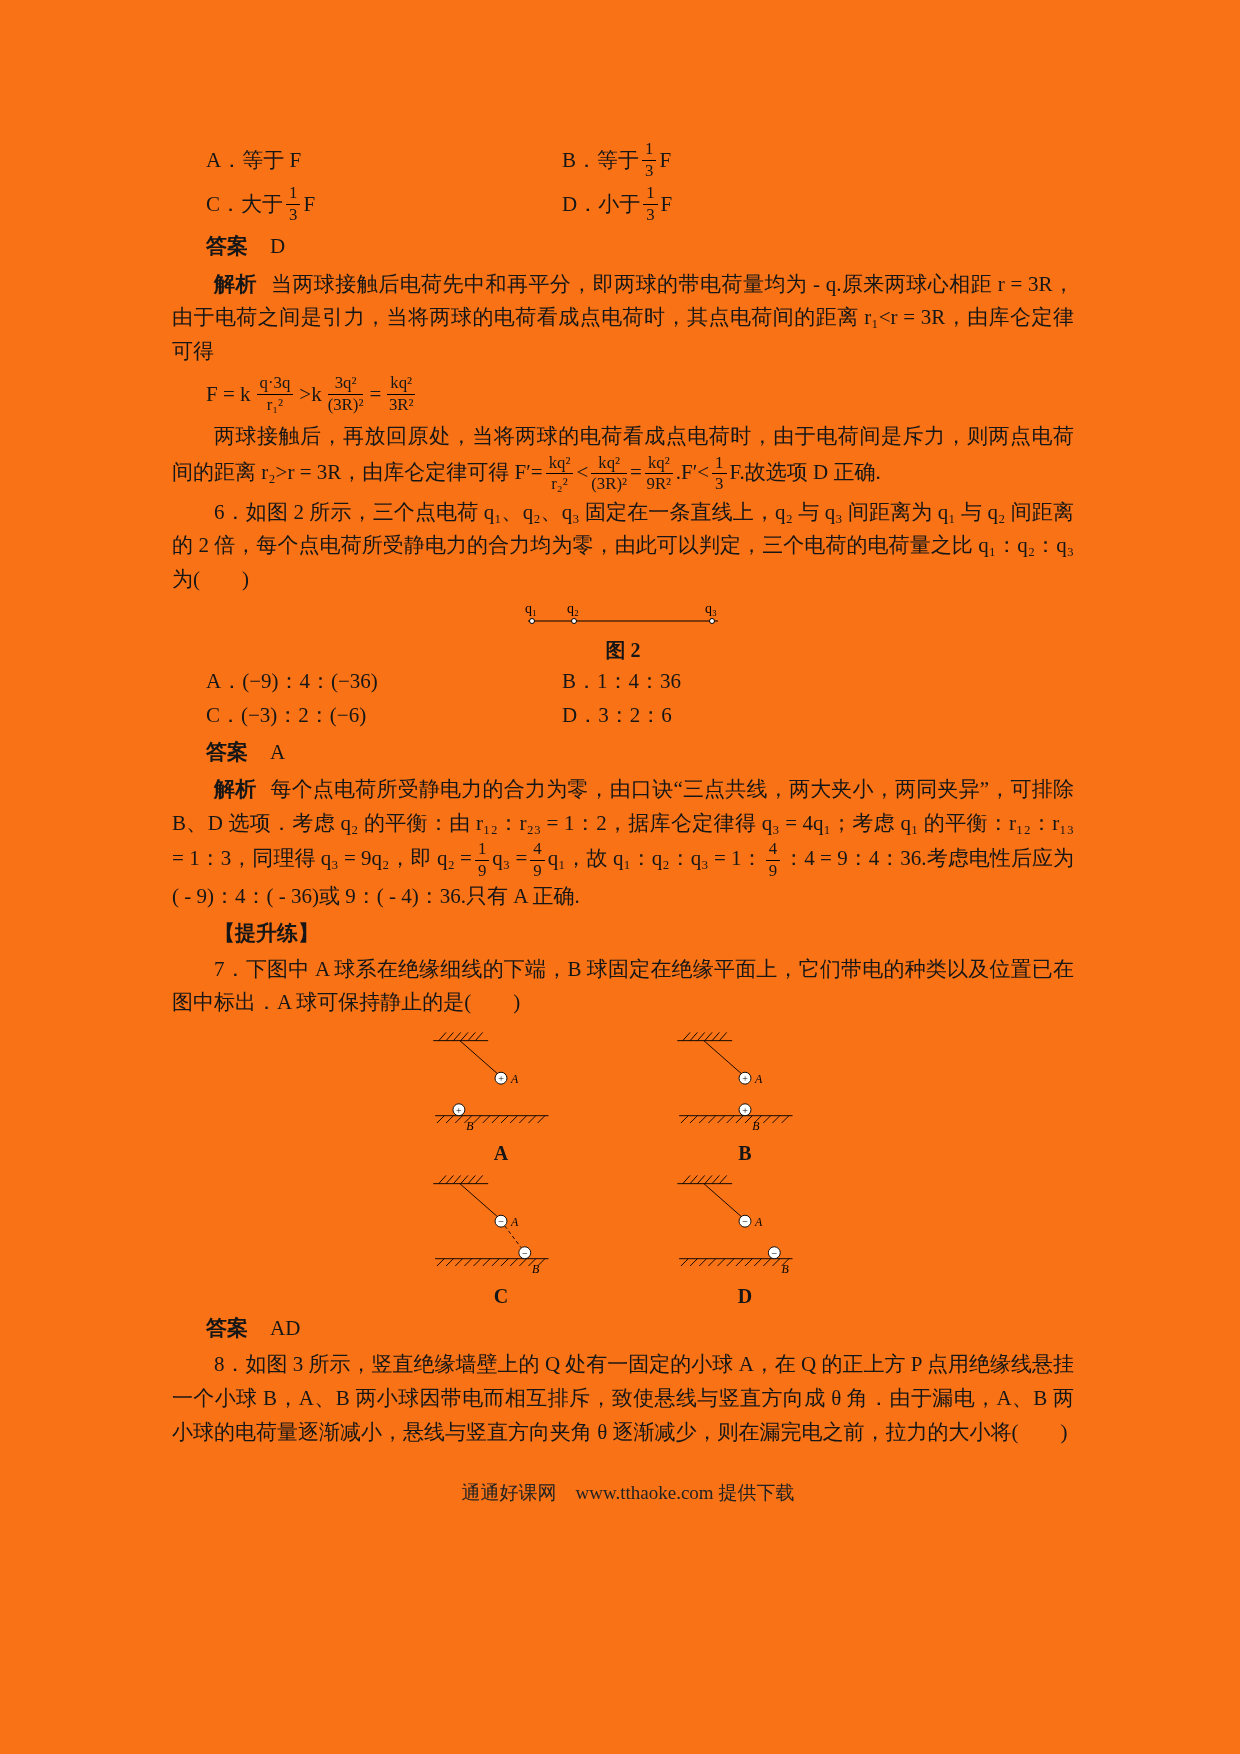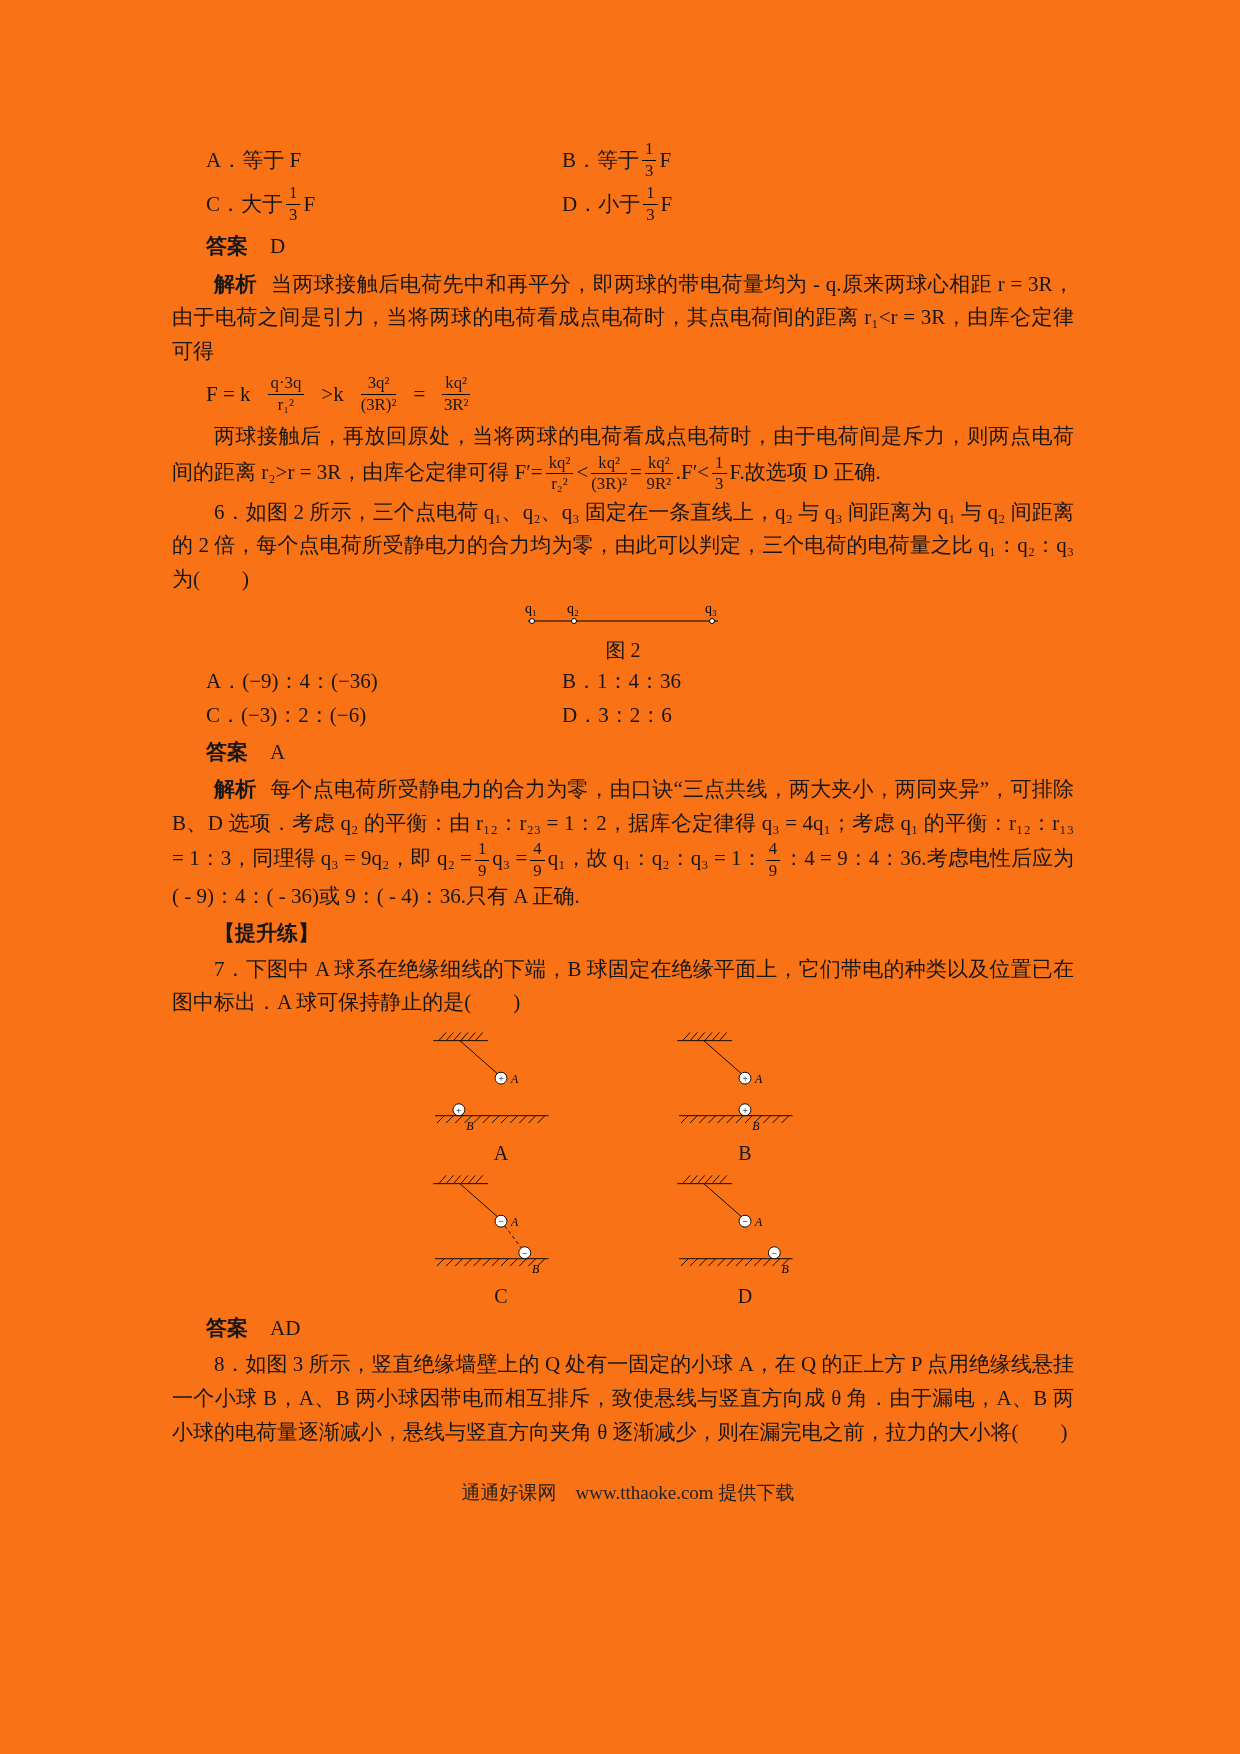--- a/index.html
+++ b/index.html
@@ -11,23 +11,23 @@
   .hei{font-family:"Liberation Sans","DejaVu Sans",sans-serif;font-weight:bold;}
   .lblgap{margin-right:14px;}
   .opt-row{display:flex;padding-left:36px;align-items:center;min-height:44px;}
   .opt-row.q6opt{min-height:34px;}
   .opt-col{width:356px;display:flex;align-items:center;}
   .frac{display:inline-block;vertical-align:middle;text-align:center;line-height:1.1;margin:0 3px;text-indent:0;}
   .frac .num{display:block;border-bottom:1.3px solid #000;padding:0 3px 1px;font-size:0.8em;}
   .frac .den{display:block;padding-top:1px;font-size:0.8em;}
   .ans-line{padding-left:36px;margin:3px 0;line-height:1.6;}
   .ans-val{margin-left:22px;}
-  .formula{padding-left:36px;margin:6px 0;display:flex;align-items:center;gap:14px;line-height:1.15;}
+  .formula{padding-left:36px;margin:6px 0;display:flex;align-items:center;gap:3px;line-height:1.15;}
   .fig2-wrap{text-align:center;margin:4px 0 2px;}
-  .fig-caption{text-align:center;font-size:20px;margin-top:1px;line-height:1.2;}
+  .fig-caption{text-align:center;font-size:20px;margin-top:1px;line-height:1.2;font-weight:bold;}
   .fig7-grid{display:grid;grid-template-columns:230px 230px;justify-content:center;column-gap:14px;row-gap:4px;margin:6px 0 2px;}
   .fig7-cell{text-align:center;}
   svg text{font-family:"Liberation Serif","DejaVu Serif",serif;fill:#000;}
   svg .lbl{font-style:italic;}
   .footer{position:absolute;left:8px;top:1480px;width:1240px;text-align:center;font-size:19px;color:#222;}
 </style>
 </head>
 <body>
 
 <div class="page">

